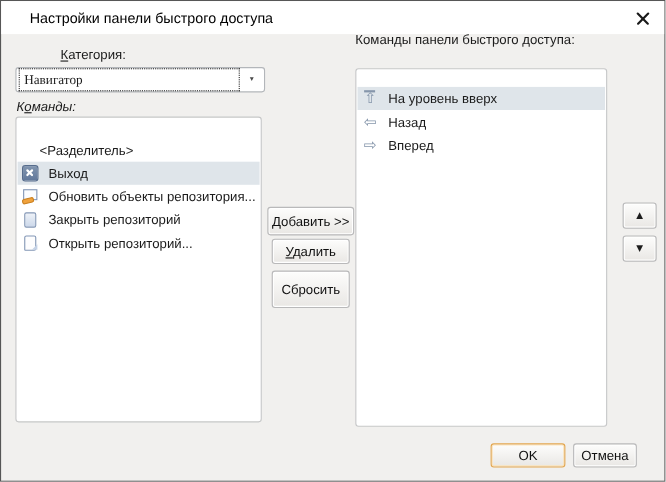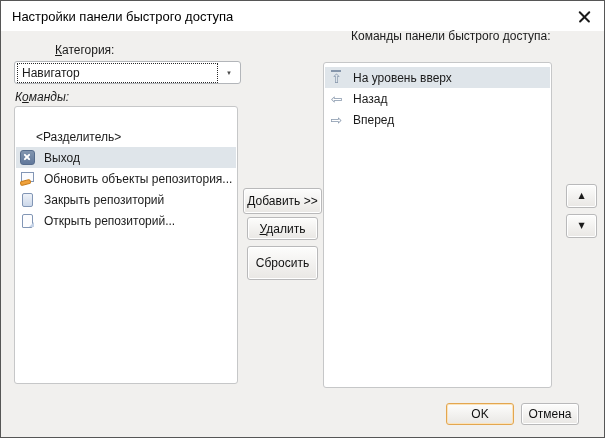--- a/index.html
+++ b/index.html
@@ -4,59 +4,59 @@
 <style>
   html,body{margin:0;padding:0;background:#d9d9d9;}
   .dialog{
     position:relative;width:605px;height:438px;box-sizing:border-box;
     border:1px solid #565656;background:#f1f0ee;
     font-family:"Liberation Sans",sans-serif;font-size:12px;color:#1b1b1b;
     overflow:hidden;
   }
   .titlebar{
     position:absolute;left:0;top:0;right:0;height:30px;background:#ffffff;
-    display:flex;align-items:center;padding-left:11px;box-sizing:border-box;
+    display:flex;align-items:center;padding-left:26px;box-sizing:border-box;
   }
   .title{font-size:13px;color:#000;}
   .close-btn{
     position:absolute;right:4px;top:0;width:32px;height:30px;
     display:flex;align-items:center;justify-content:center;
   }
   .x-icon{position:relative;width:13px;height:13px;}
   .x-icon::before,.x-icon::after{
     content:'';position:absolute;left:-1px;top:6px;width:15px;height:1.5px;
     background:#1a1a1a;border-radius:1px;
   }
   .x-icon::before{transform:rotate(45deg);}
   .x-icon::after{transform:rotate(-45deg);}
 
   .lbl{position:absolute;white-space:nowrap;}
   .lbl-category{left:14px;top:42px;margin-left:40px;}
   .lbl-commands{left:14px;top:89px;font-style:italic;}
-  .lbl-qat{left:322px;top:28px;margin-left:28px;}
+  .lbl-qat{left:322px;top:28px;}
   .mn{text-decoration:underline;}
 
   .combo{
     position:absolute;left:13px;top:60px;width:227px;height:23px;box-sizing:border-box;
     background:#fff;border:1px solid #b3b6ba;border-radius:3px;
     display:flex;align-items:center;
   }
   .combo-text{
     flex:1;margin:1px 0 1px 2px;padding:2px 4px;border:1px dotted #2a2a2a;
-    white-space:nowrap;overflow:hidden;
+    white-space:nowrap;overflow:hidden;font-family:Liberation Serif, serif;
   }
   .combo-btn{width:22px;height:100%;display:flex;align-items:center;justify-content:center;}
   .combo-arrow{font-size:6px;color:#4a4a4a;line-height:1;}
 
   .list{
     position:absolute;box-sizing:border-box;background:#fff;
     border:1px solid #c6c7c8;border-radius:3px;overflow:hidden;
   }
   .list-commands{left:13px;top:105px;width:224px;height:278px;padding-top:19px;}
-  .list-qat{left:322px;top:61px;width:229px;height:326px;padding-top:4px;}
+  .list-qat{left:322px;top:61px;width:229px;height:326px;padding-top:16px;}
   .row{
     height:21px;display:flex;align-items:center;padding-left:4px;margin:0 1px;
     white-space:nowrap;
   }
   .row.selected{background:#dfe5ea;}
   .ic{
     position:relative;width:15px;height:15px;margin-right:9px;flex:none;
     display:flex;align-items:center;justify-content:center;
   }
   .ic-none{width:7px;}

